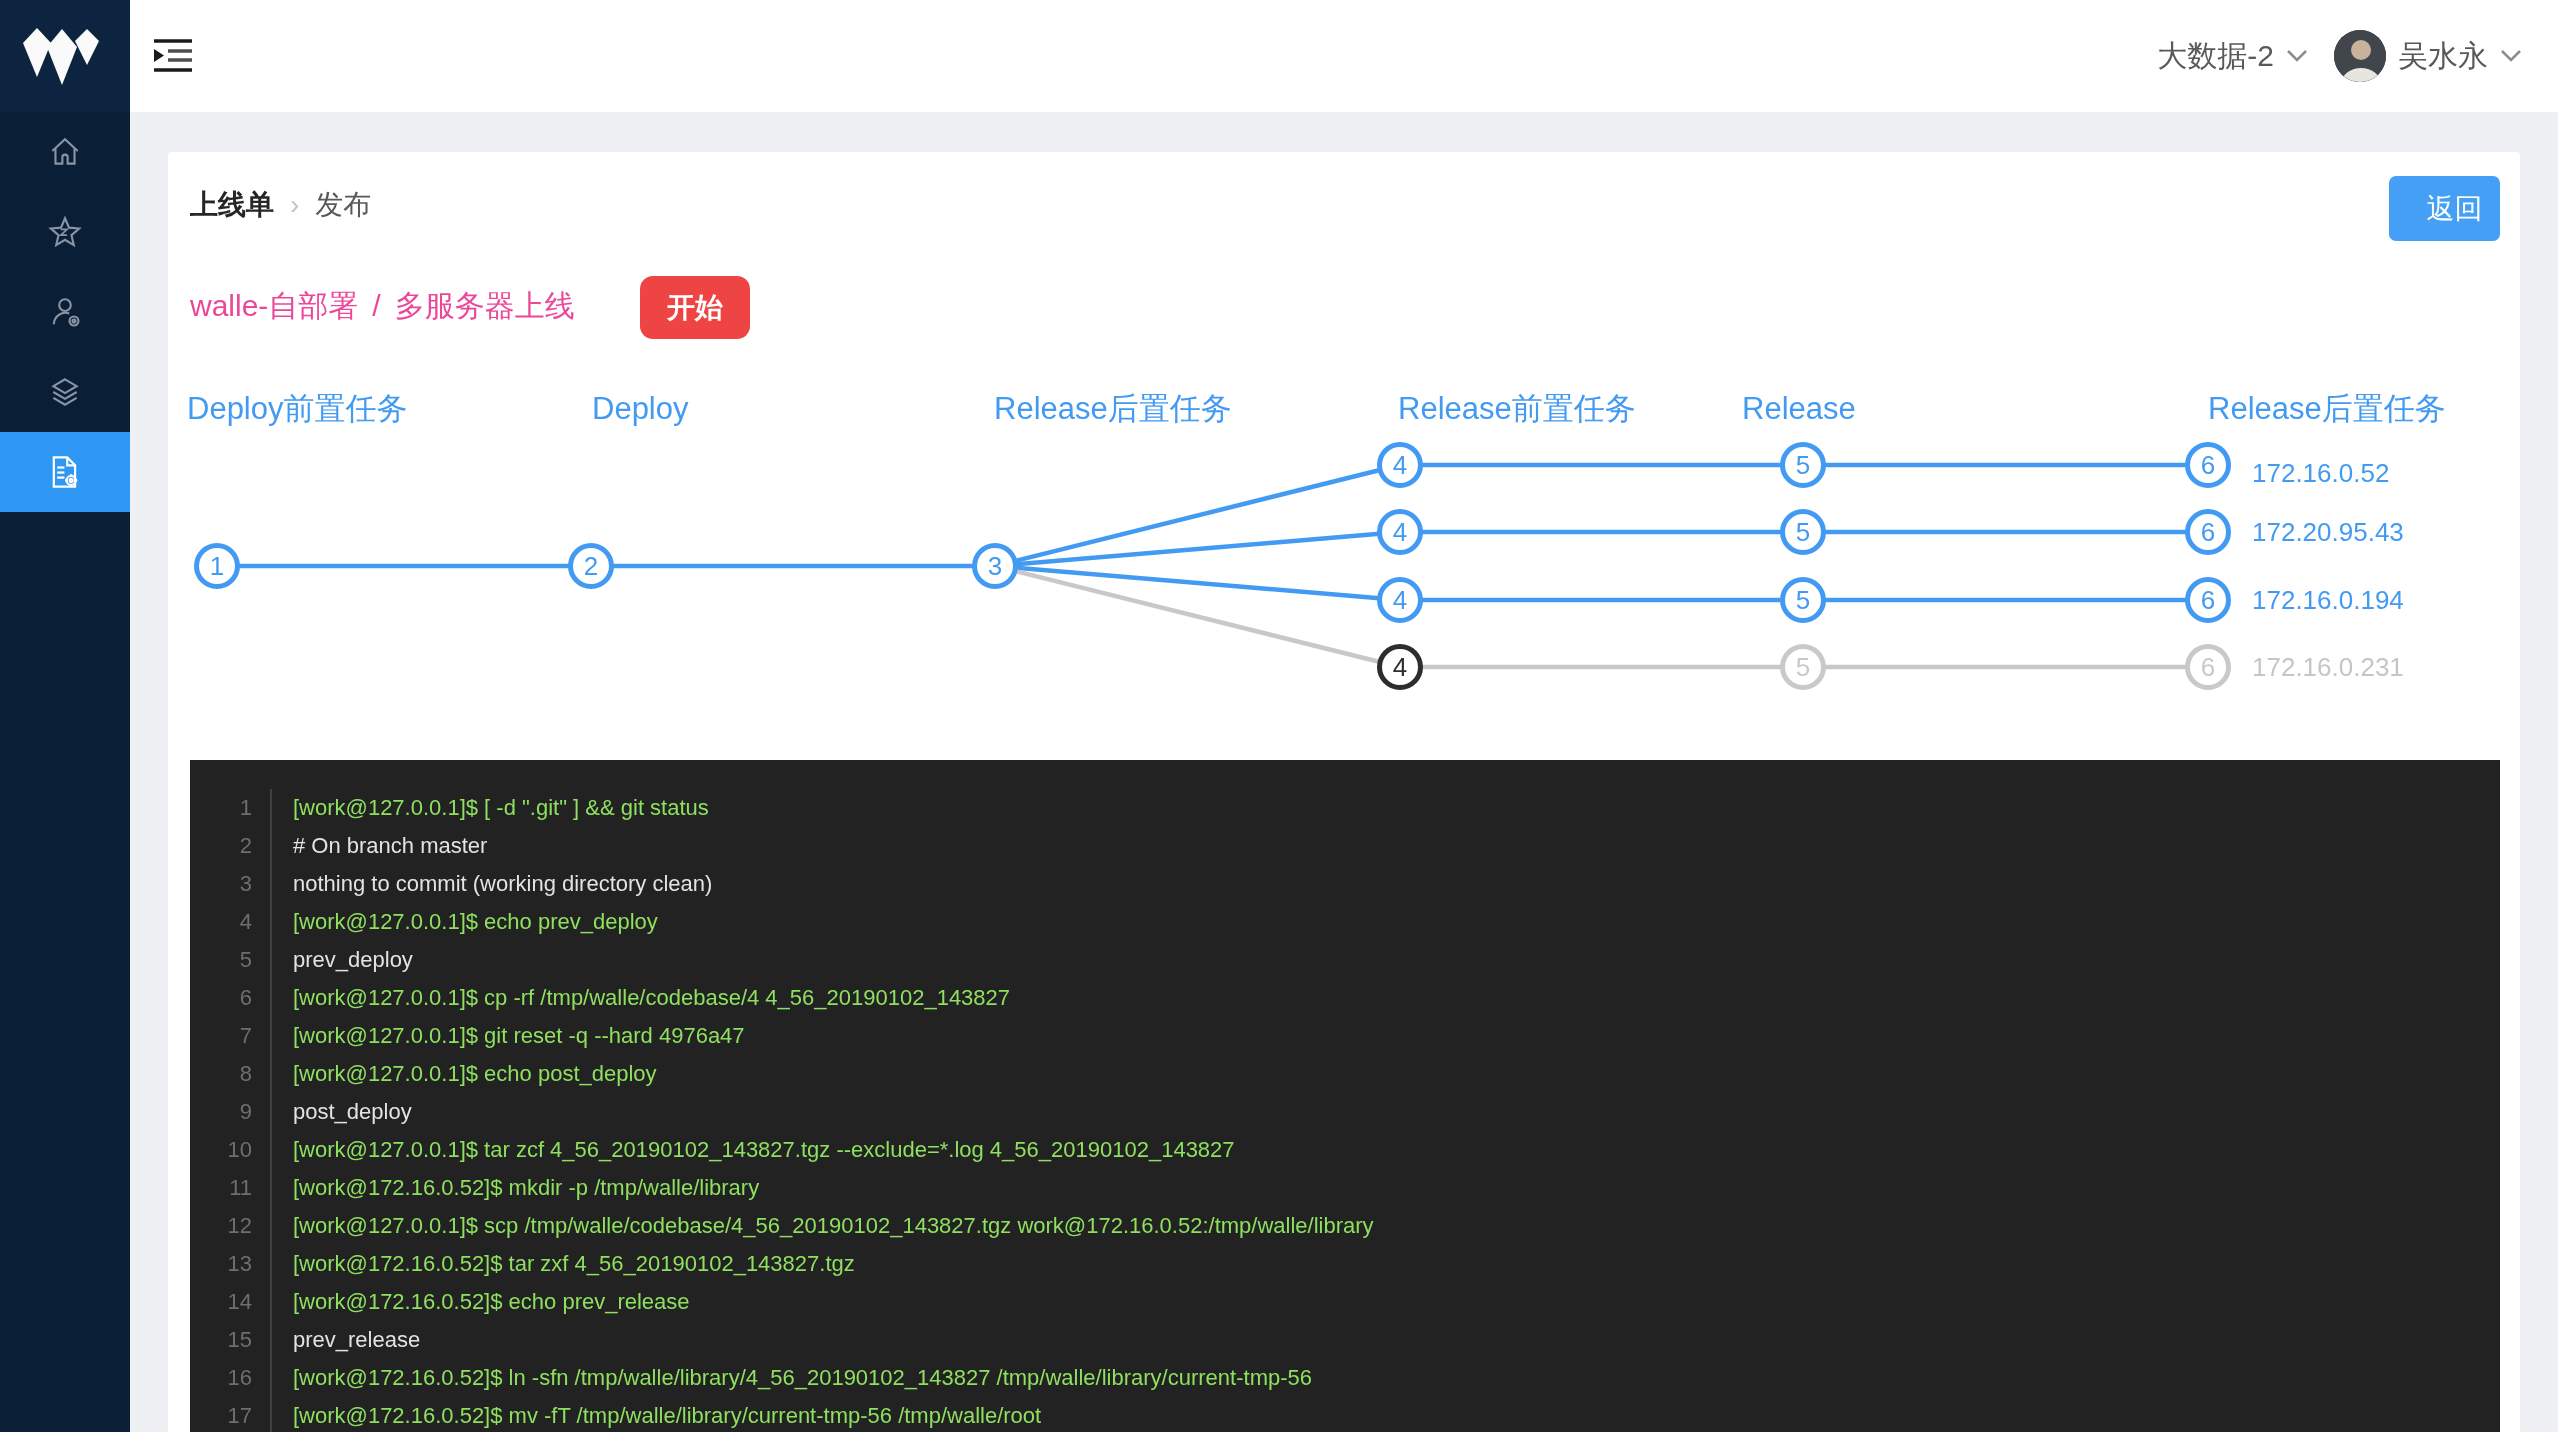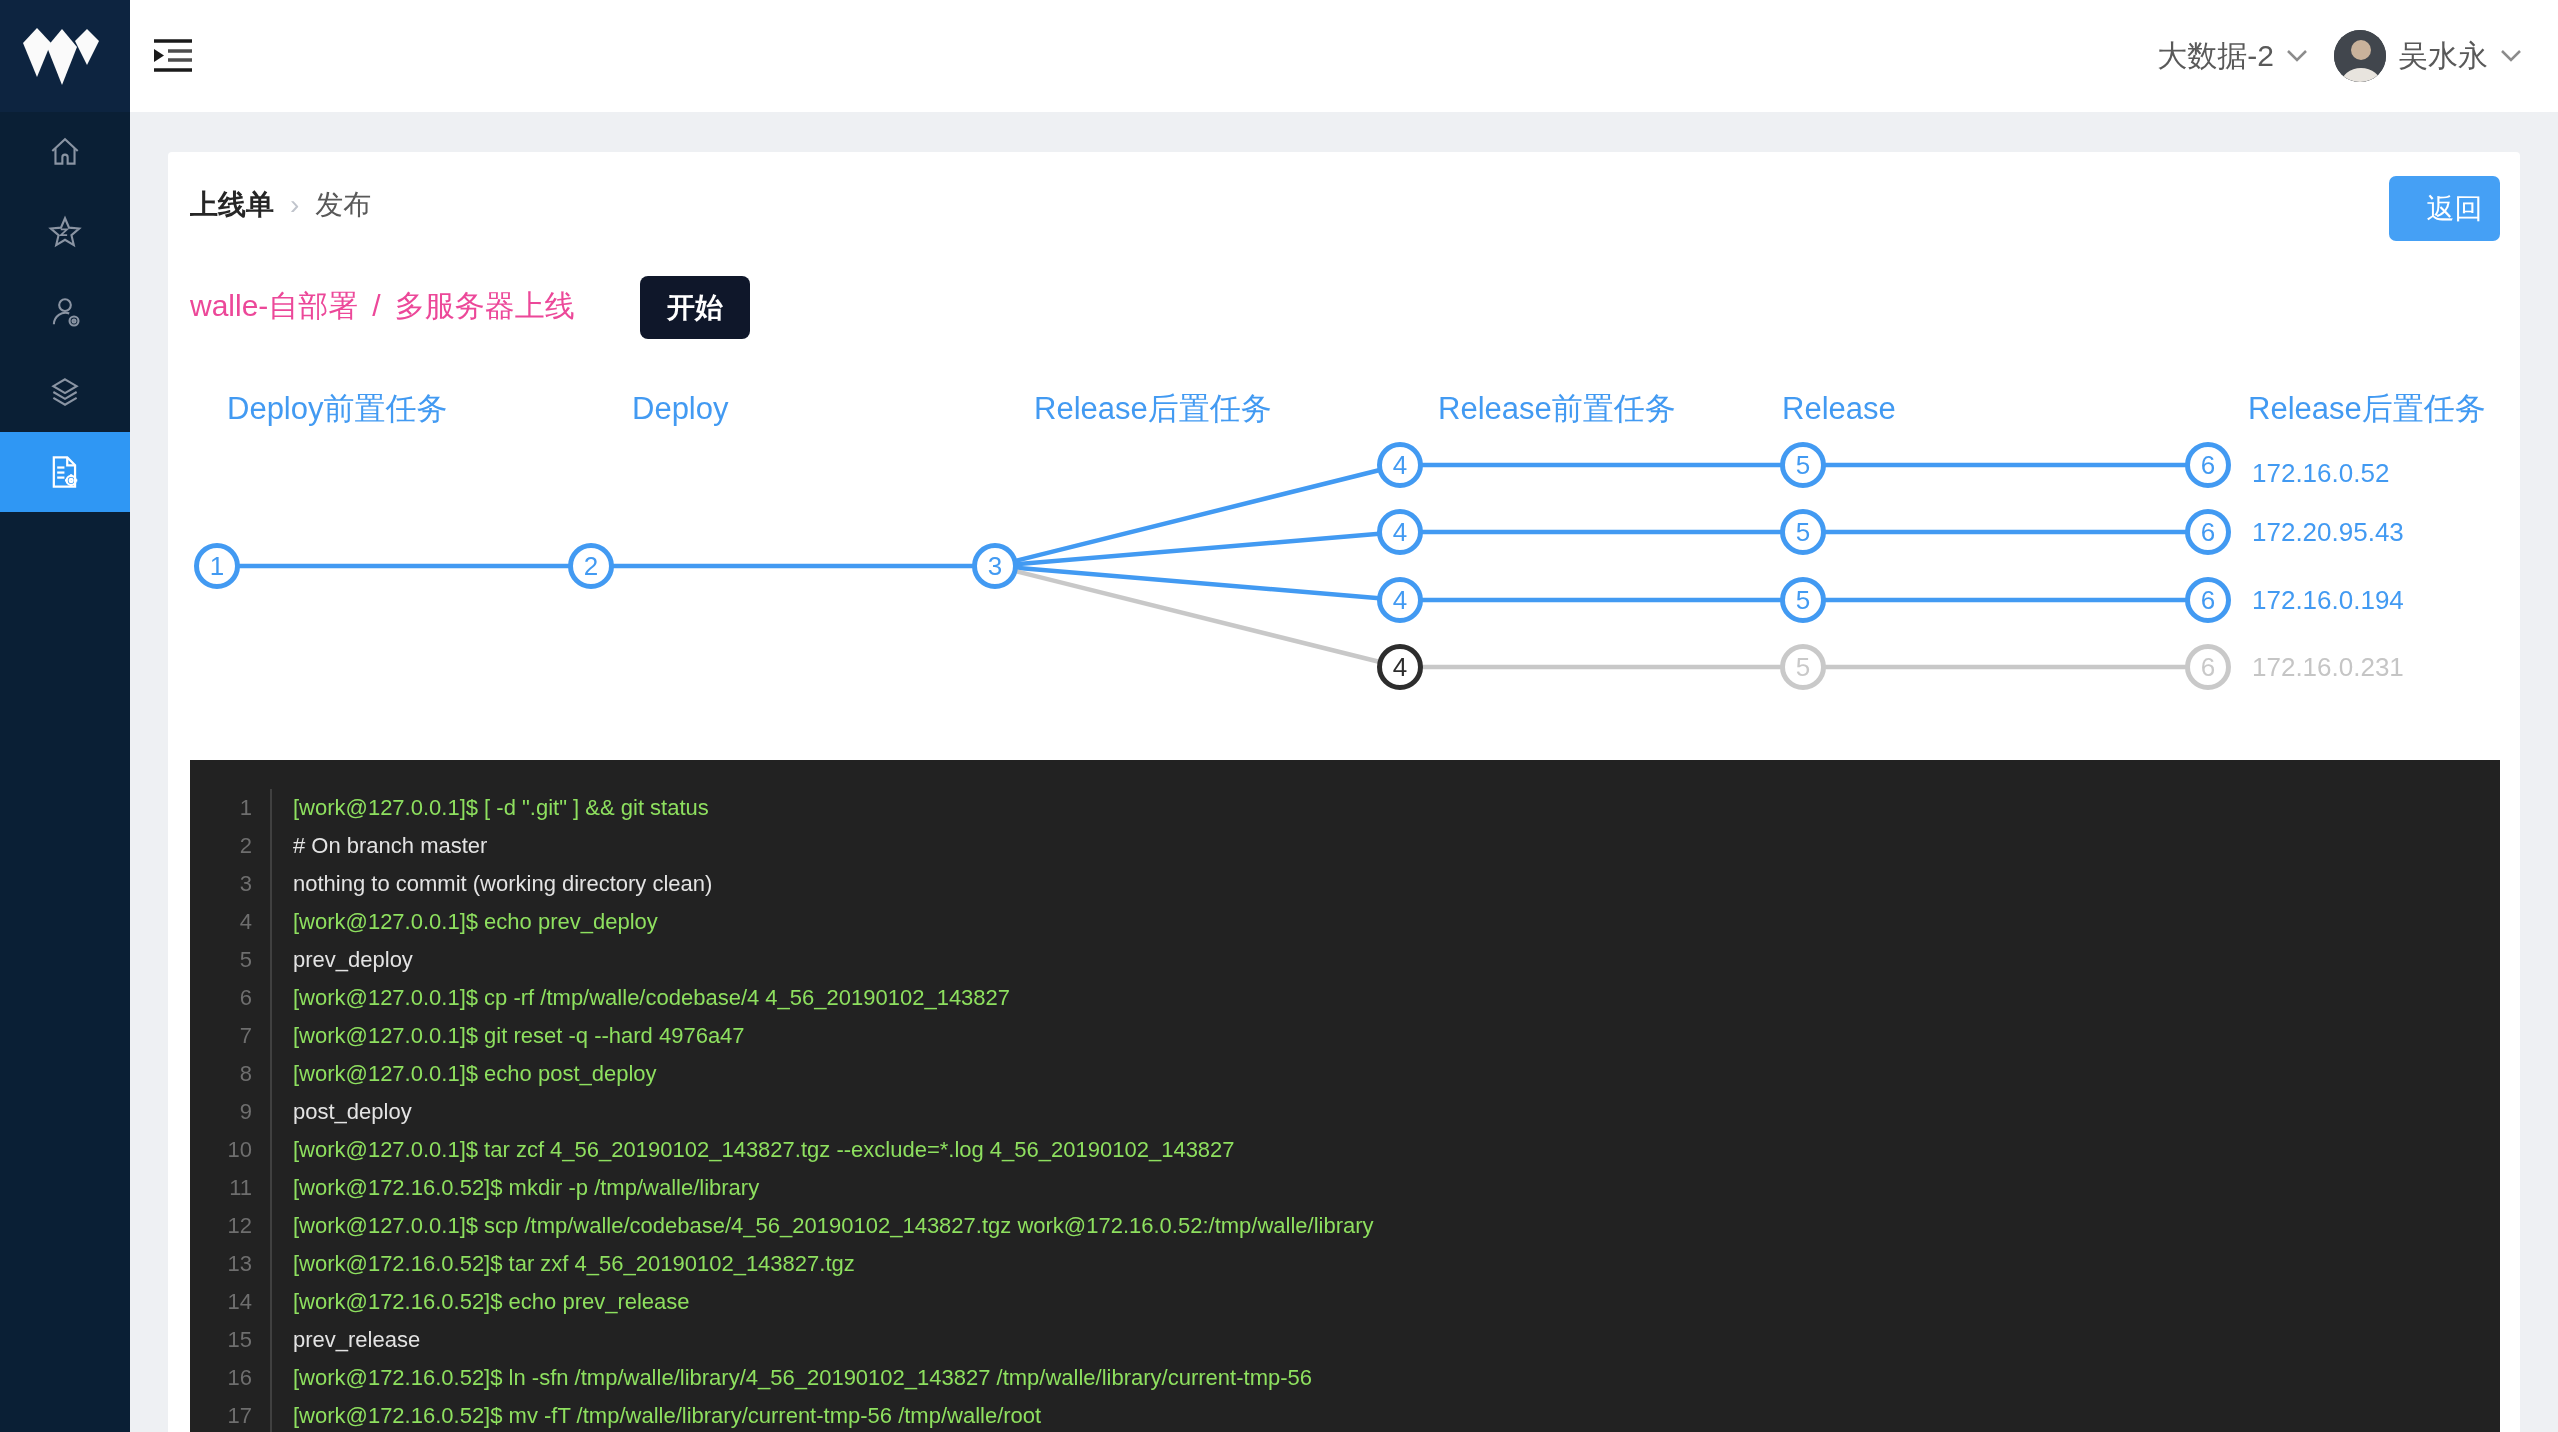--- a/index.html
+++ b/index.html
@@ -25,25 +25,25 @@
   .card { position:absolute; left:168px; top:152px; width:2352px; height:1300px; background:#ffffff; border-radius:4px; overflow:hidden; z-index:1; }
 
   .breadcrumb { position:absolute; left:22px; top:33px; height:40px; display:flex; align-items:center; gap:16px; font-size:28px; }
   .bc-root { color:#262626; font-weight:bold; }
   .bc-sep { color:#c0c4cc; font-size:28px; }
   .bc-cur { color:#595959; }
 
   .back-btn { position:absolute; left:2221px; top:24px; width:111px; height:65px; background:#45a0f5; color:#fff; font-size:28px; border:none; border-radius:7px; cursor:pointer;padding-left:20px; }
 
   .title-row { position:absolute; left:22px; top:132px; height:44px; display:flex; align-items:center; gap:14px; font-size:30px; color:#ec4899; }
-  .start-btn { position:absolute; left:472px; top:124px; width:110px; height:63px; background:#0f172a; color:#fff; font-size:28px; font-weight:bold; border:none; border-radius:8px; cursor:pointer; }
+  .start-btn { position:absolute; left:472px; top:124px; width:110px; height:63px; background:#ef4444; color:#fff; font-size:28px; font-weight:bold; border:none; border-radius:13px; cursor:pointer; }
 
   
   .pipe-svg { position:absolute; left:0; top:0; width:2352px; height:760px; pointer-events:none; z-index:1; }
-  .stage-hd { position:absolute; top:239px; height:36px; line-height:36px; font-size:31px; color:#429af2; z-index:2; white-space:nowrap;margin-left:40px; }
+  .stage-hd { position:absolute; top:239px; height:36px; line-height:36px; font-size:31px; color:#429af2; z-index:2; white-space:nowrap; }
   .node { position:absolute; width:46px; height:46px; border-radius:50%; background:#fff; border:5px solid #429af2; color:#429af2; font-size:26px; line-height:36px; text-align:center; z-index:3; cursor:pointer; }
   .node.gray { border-color:#c9c9c9; color:#c9c9c9; }
   .node.running { border-color:#2d2d2d; color:#2d2d2d; }
   .ip { position:absolute; left:2084px; height:36px; line-height:36px; font-size:26px; color:#429af2; z-index:3; cursor:pointer; white-space:nowrap; }
   .ip.gray { color:#c5c5c5; }
 
   
   .console { position:absolute; left:22px; top:608px; width:2310px; height:700px; background:#222222; padding-top:29px; overflow:hidden; z-index:4; }
   .crow { display:flex; height:38px; line-height:38px; font-size:22px; }
   .lno { width:80px; text-align:right; padding-right:18px; color:#6e6e6e; flex:none; }

